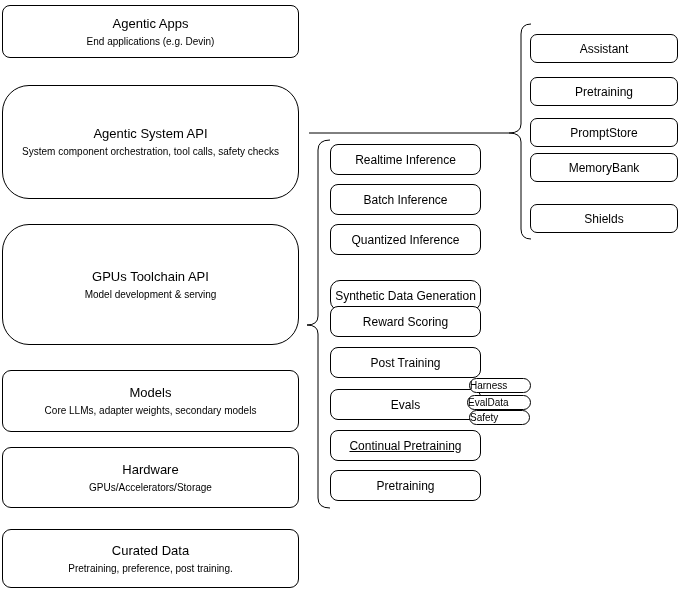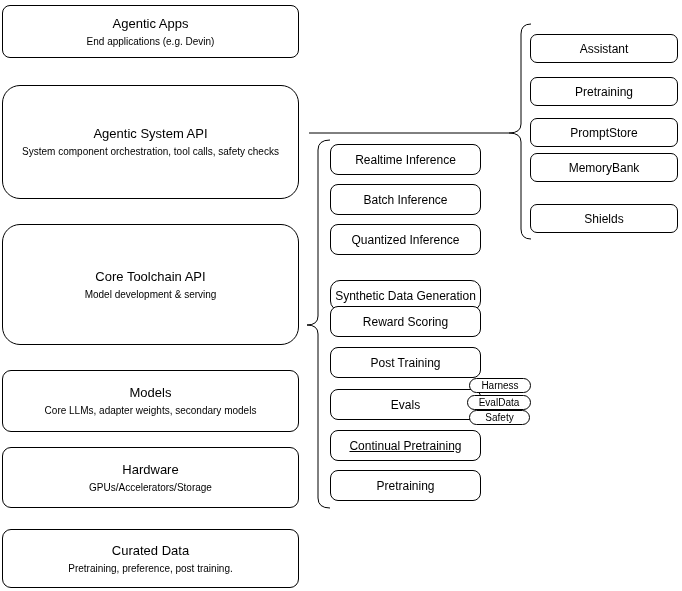--- a/index.html
+++ b/index.html
@@ -62,28 +62,28 @@
   }
   .tag-pill {
     position: absolute;
     box-sizing: border-box;
     background: #ffffff;
     border: 1px solid #000000;
     border-radius: 8px;
     height: 15px;
     display: flex;
     align-items: center;
-    justify-content: center;
+    justify-content: flex-start;
     font-size: 10px;
     line-height: 11px;
     z-index: 3;
   }
   .r8  { border-radius: 8px; }
   .r9  { border-radius: 9px; }
-  .r26 { border-radius: 18px; }
+  .r26 { border-radius: 27px; }
 </style>
 </head>
 <body>
 
 <div class="canvas">
 
   <svg class="overlay" viewBox="0 0 682 591" xmlns="http://www.w3.org/2000/svg">
     <line x1="309" y1="133" x2="509" y2="133" stroke="#000000" stroke-width="1"></line>
     <path d="M 330 140 Q 318 140 318 150 L 318 316 Q 318 325 307 325 Q 318 325 318 334 L 318 498 Q 318 508 330 508" fill="none" stroke="#000000" stroke-width="1"></path>
     <path d="M 531 24 Q 521 24 521 34 L 521 124 Q 521 133 509 133 Q 521 133 521 142 L 521 229 Q 521 239 531 239" fill="none" stroke="#000000" stroke-width="1"></path>
@@ -93,21 +93,21 @@
     <div class="title">Agentic Apps</div>
     <div class="subtitle">End applications (e.g. Devin)</div>
   </div>
 
   <div class="node left-node r26" style="top:85px;height:114px;">
     <div class="title">Agentic System API</div>
     <div class="subtitle">System component orchestration, tool calls, safety checks</div>
   </div>
 
   <div class="node left-node r26" style="top:224px;height:121px;">
-    <div class="title">Core Toolchain API</div>
+    <div class="title">GPUs Toolchain API</div>
     <div class="subtitle">Model development &amp; serving</div>
   </div>
 
   <div class="node left-node r9" style="top:370px;height:62px;">
     <div class="title">Models</div>
     <div class="subtitle">Core LLMs, adapter weights, secondary models</div>
   </div>
 
   <div class="node left-node r9" style="top:447px;height:61px;">
     <div class="title">Hardware</div>

